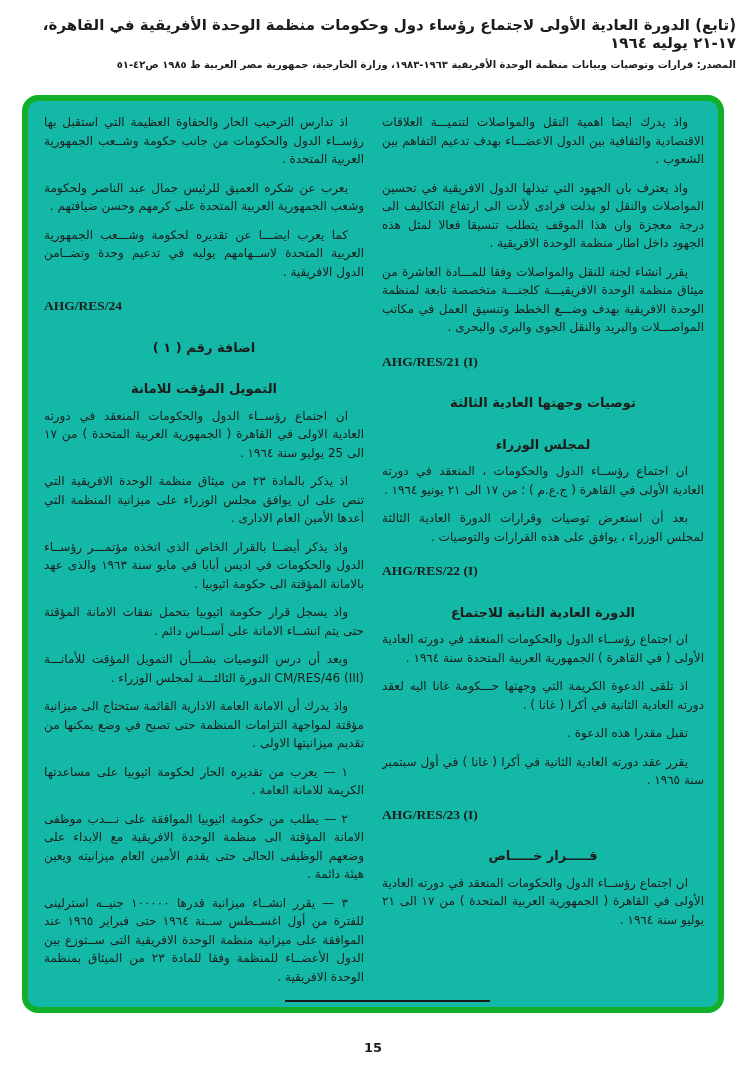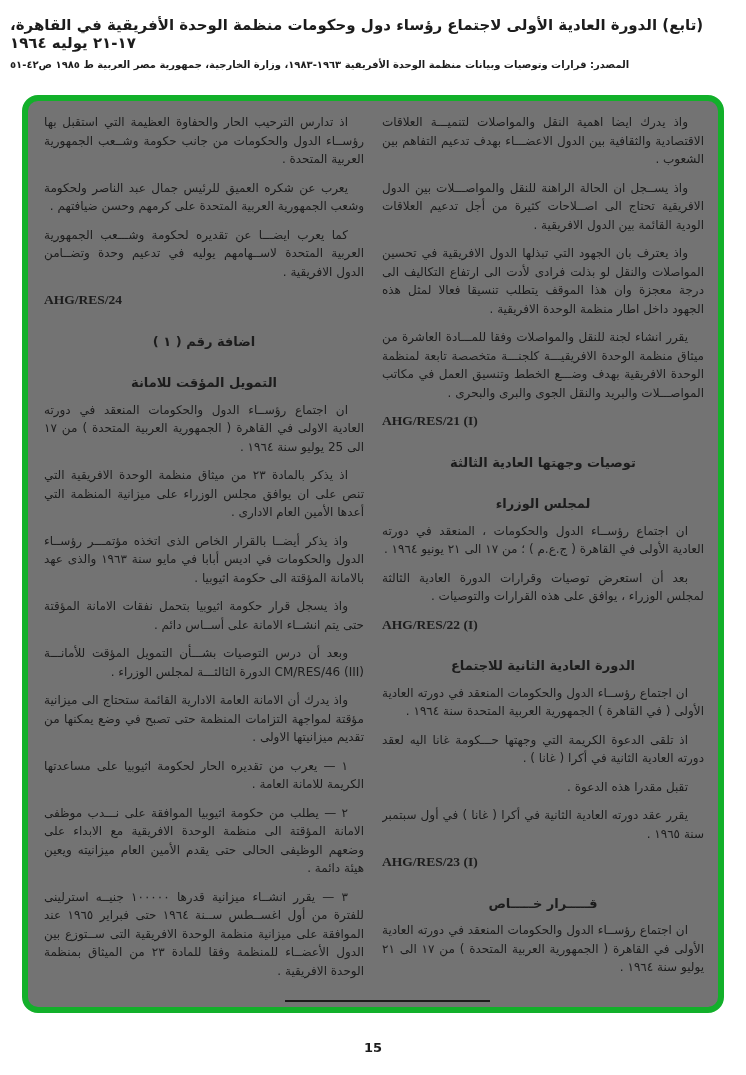--- a/index.html
+++ b/index.html
@@ -2,44 +2,44 @@
 <html lang="ar"><head>
 <meta charset="utf-8">
 <style>
   html, body { margin:0; padding:0; overflow:hidden; }
   body {
     width:746px; height:1075px; position:relative;
     background:#ffffff; color:#1c1c1c;
     font-family:"DejaVu Sans", sans-serif;
   }
   .header {
-    position:absolute; top:16px; left:10px; right:10px;
-    text-align:left; direction:rtl;
+    position:absolute; top:16px; left:20px; right:10px;
+    text-align:right; direction:rtl;
   }
   .header-title { font-size:15px; font-weight:bold; letter-spacing:0; }
   .header-source { font-size:10px; font-weight:bold; margin-top:7px; }
   .frame {
     position:absolute; left:22px; top:95px;
     width:690px; height:906px;
     border:6px solid #12b02a; border-radius:16px;
-    background:#737373;
+    background:#14b8a6;
   }
   .col {
     position:absolute; top:12px; bottom:16px; overflow:hidden;
     direction:rtl; text-align:justify;
     font-size:12px; line-height:18.5px;
   }
   .col-left  { left:16px;  width:320px; }
   .col-right { left:354px; width:322px; }
   .blk-p { margin:0 0 10px 0; text-indent:16px; }
   .blk-ref {
     direction:ltr; text-align:left; text-indent:0;
     font-family:"Liberation Serif", serif;
     font-weight:bold; font-size:13.5px;
-    margin:4px 0 12px 0;
+    margin:16px 0 12px 0;
   }
   .blk-h {
     text-align:left; text-align-last:center; text-indent:0;
     font-weight:bold; font-size:13px;
     margin:23px 0 8px 0;
   }
   .divider {
     position:absolute; bottom:5px; left:257px; width:205px;
     border-top:2px solid #1a1a1a;
   }
@@ -70,21 +70,20 @@
       <div class="blk blk-p">واذ يذكر أيضــا بالقرار الخاص الذى اتخذه مؤتمـــر رؤســاء الدول والحكومات في اديس أبابا في مايو سنة ١٩٦٣ والذى عهد بالامانة المؤقتة الى حكومة اثيوبيا .</div>
       <div class="blk blk-p">واذ يسجل قرار حكومة اثيوبيا بتحمل نفقات الامانة المؤقتة حتى يتم انشــاء الامانة على أســاس دائم .</div>
       <div class="blk blk-p">وبعد أن درس التوصيات بشـــأن التمويل المؤقت للأمانـــة CM/RES/46 (III) الدورة الثالثـــة لمجلس الوزراء .</div>
       <div class="blk blk-p">واذ يدرك أن الامانة العامة الادارية القائمة ستحتاج الى ميزانية مؤقتة لمواجهة التزامات المنظمة حتى تصبح في وضع يمكنها من تقديم ميزانيتها الاولى .</div>
       <div class="blk blk-p">١ — يعرب من تقديره الحار لحكومة اثيوبيا على مساعدتها الكريمة للامانة العامة .</div>
       <div class="blk blk-p">٢ — يطلب من حكومة اثيوبيا الموافقة على نـــدب موظفى الامانة المؤقتة الى منظمة الوحدة الافريقية مع الابداء على وضعهم الوظيفى الحالى حتى يقدم الأمين العام ميزانيته ويعين هيئة دائمة .</div>
       <div class="blk blk-p">٣ — يقرر انشــاء ميزانية قدرها ١٠٠٠٠٠ جنيــه استرلينى للفترة من أول اغســطس ســنة ١٩٦٤ حتى فبراير ١٩٦٥ عند الموافقة على ميزانية منظمة الوحدة الافريقية التى ســتوزع بين الدول الأعضــاء للمنظمة وفقا للمادة ٢٣ من الميثاق بمنظمة الوحدة الافريقية .</div>
     </div>
   <div class="col col-right">
       <div class="blk blk-p">واذ يدرك ايضا اهمية النقل والمواصلات لتنميـــة العلاقات الاقتصادية والثقافية بين الدول الاعضـــاء بهدف تدعيم التفاهم بين الشعوب .</div>
-      <div class="blk blk-p">واذ يســجل ان الحالة الراهنة للنقل والمواصـــلات بين الدول الافريقية تحتاج الى اصــلاحات كثيرة من أجل تدعيم العلاقات الودية القائمة بين الدول الافريقية .</div>
       <div class="blk blk-p">واذ يعترف بان الجهود التي تبذلها الدول الافريقية في تحسين المواصلات والنقل لو بذلت فرادى لأدت الى ارتفاع التكاليف الى درجة معجزة وان هذا الموقف يتطلب تنسيقا فعالا لمثل هذه الجهود داخل اطار منظمة الوحدة الافريقية .</div>
       <div class="blk blk-p">يقرر انشاء لجنة للنقل والمواصلات وفقا للمـــادة العاشرة من ميثاق منظمة الوحدة الافريقيـــة كلجنـــة متخصصة تابعة لمنظمة الوحدة الافريقية بهدف وضـــع الخطط وتنسيق العمل في مكاتب المواصـــلات والبريد والنقل الجوى والبرى والبحرى .</div>
       <div class="blk blk-ref">AHG/RES/21  (I)</div>
       <div class="blk blk-h">توصيات وجهتها العادية الثالثة</div>
       <div class="blk blk-h">لمجلس الوزراء</div>
       <div class="blk blk-p">ان اجتماع رؤســاء الدول والحكومات ، المنعقد في دورته العادية الأولى في القاهرة ( ج.ع.م ) ؛ من ١٧ الى ٢١ يونيو ١٩٦٤ .</div>
       <div class="blk blk-p">بعد أن استعرض توصيات وقرارات الدورة العادية الثالثة لمجلس الوزراء ، يوافق على هذه القرارات والتوصيات .</div>
       <div class="blk blk-ref">AHG/RES/22  (I)</div>
       <div class="blk blk-h">الدورة العادية الثانية للاجتماع</div>
       <div class="blk blk-p">ان اجتماع رؤســاء الدول والحكومات المنعقد في دورته العادية الأولى ( في القاهرة ) الجمهورية العربية المتحدة سنة ١٩٦٤ .</div>

